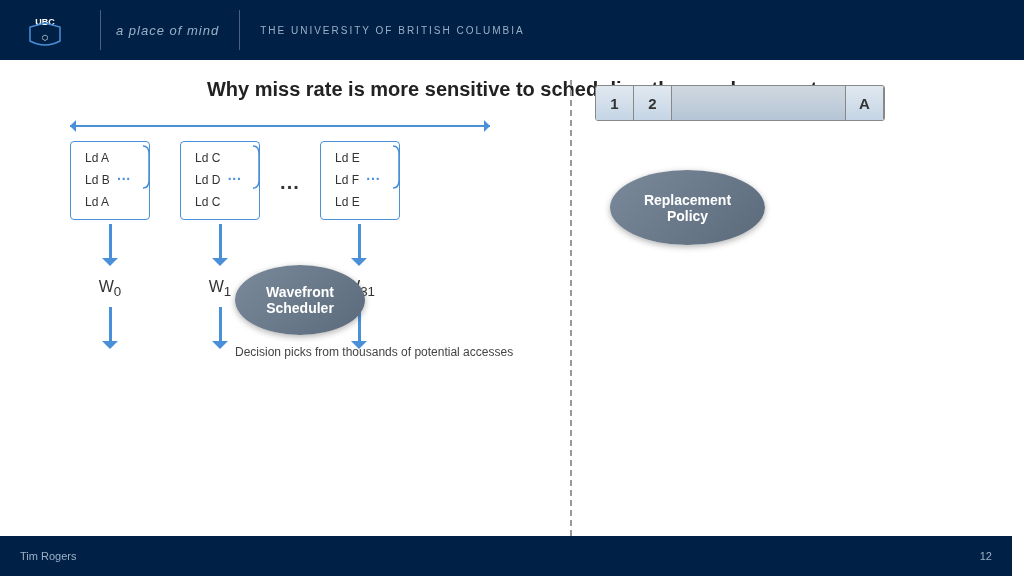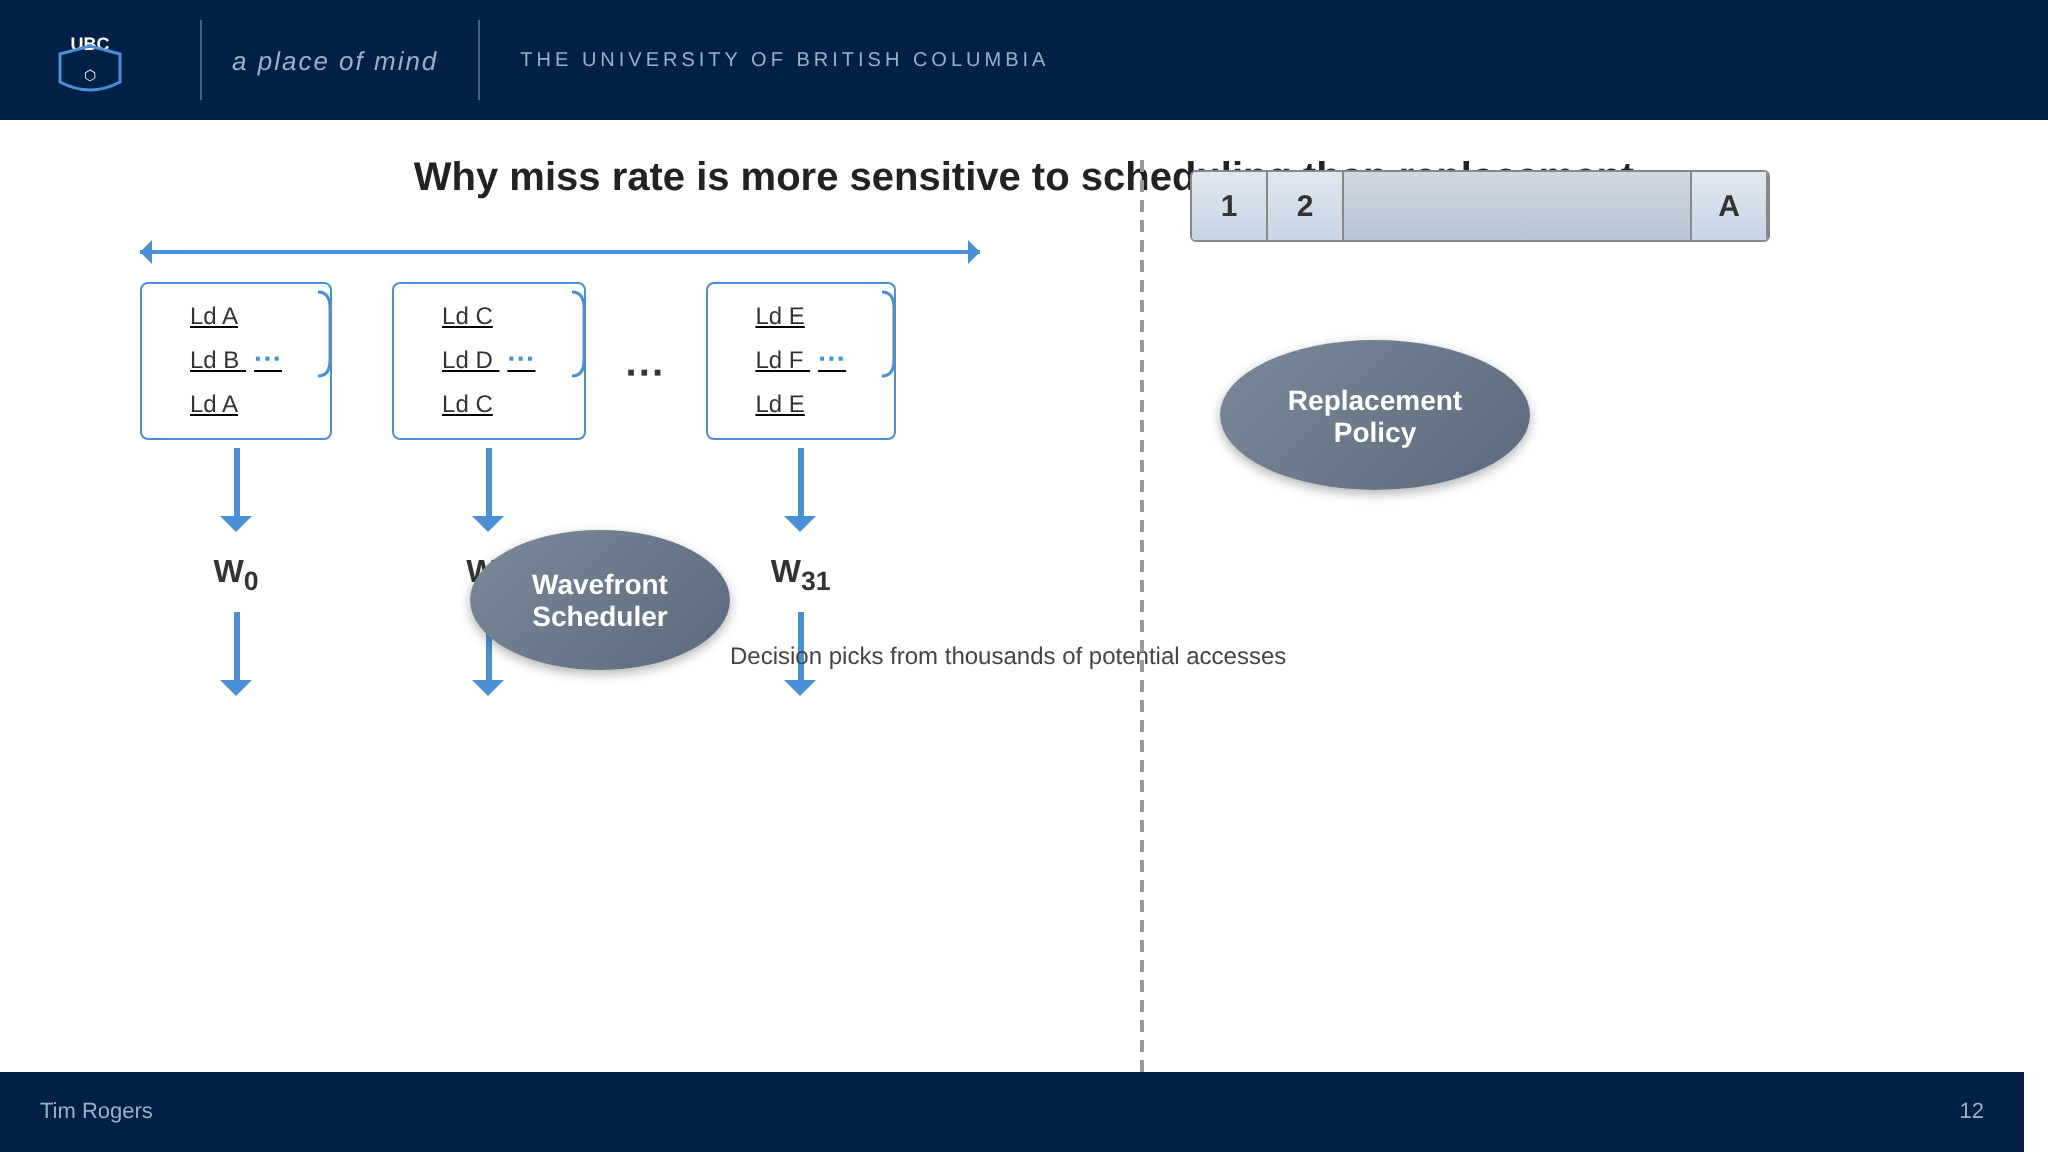--- a/index.html
+++ b/index.html
@@ -115,61 +115,61 @@
     .wf-group {
       display: flex;
       flex-direction: column;
       align-items: center;
       margin-right: 10px;
     }
 
     .wf-box {
       border: 1.5px solid #4a90d9;
       border-radius: 4px;
-      padding: 6px 24px;
+      padding: 6px 14px;
       background: #fff;
       min-width: 80px;
       min-height: 70px;
       position: relative;
-      text-decoration: underline;
     }
 
     .wf-box-lines {
       font-size: 12px;
       color: #333;
       line-height: 1.7;
     }
 
     .wf-box-dots-bottom {
       font-size: 14px;
       color: #4a90d9;
       font-weight: bold;
       margin-left: 4px;
     }
 
     .wf-label {
       font-size: 16px;
-      font-weight: bold;
+      font-weight: normal;
       color: #333;
       margin-top: 14px;
       text-align: center;
     }
 
     
     .dots-between {
       font-size: 20px;
       color: #333;
       margin: 35px 10px 0 10px;
       font-weight: bold;
     }
 
     
     #scheduler-container {
       display: flex;
-      align-items: flex-end;
+      flex-direction: column;
+      align-items: flex-start;
       position: absolute;
       left: 235px;
       top: 195px;
     }
 
     #scheduler-oval {
       background: linear-gradient(135deg, #7a8a9a, #5a6a7a);
       border-radius: 50%;
       width: 130px;
       height: 70px;

